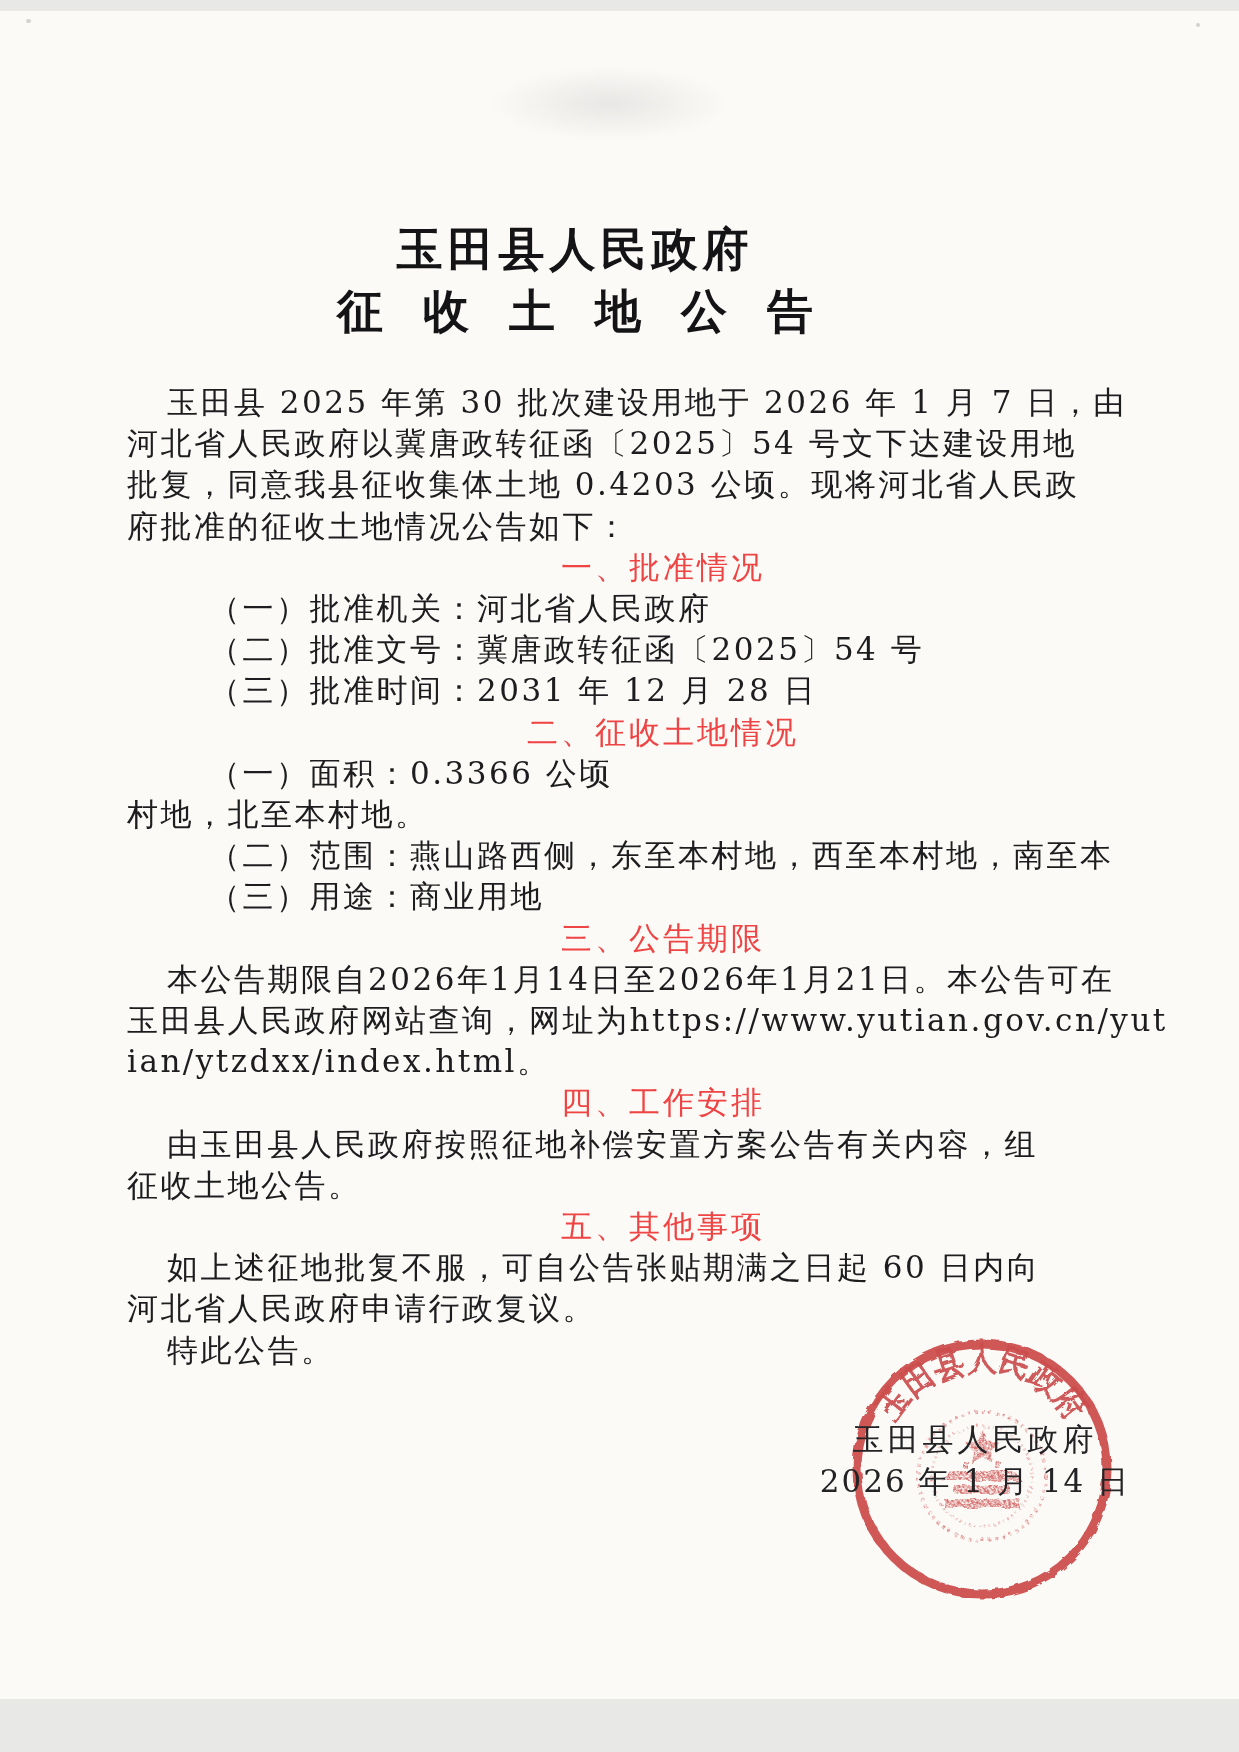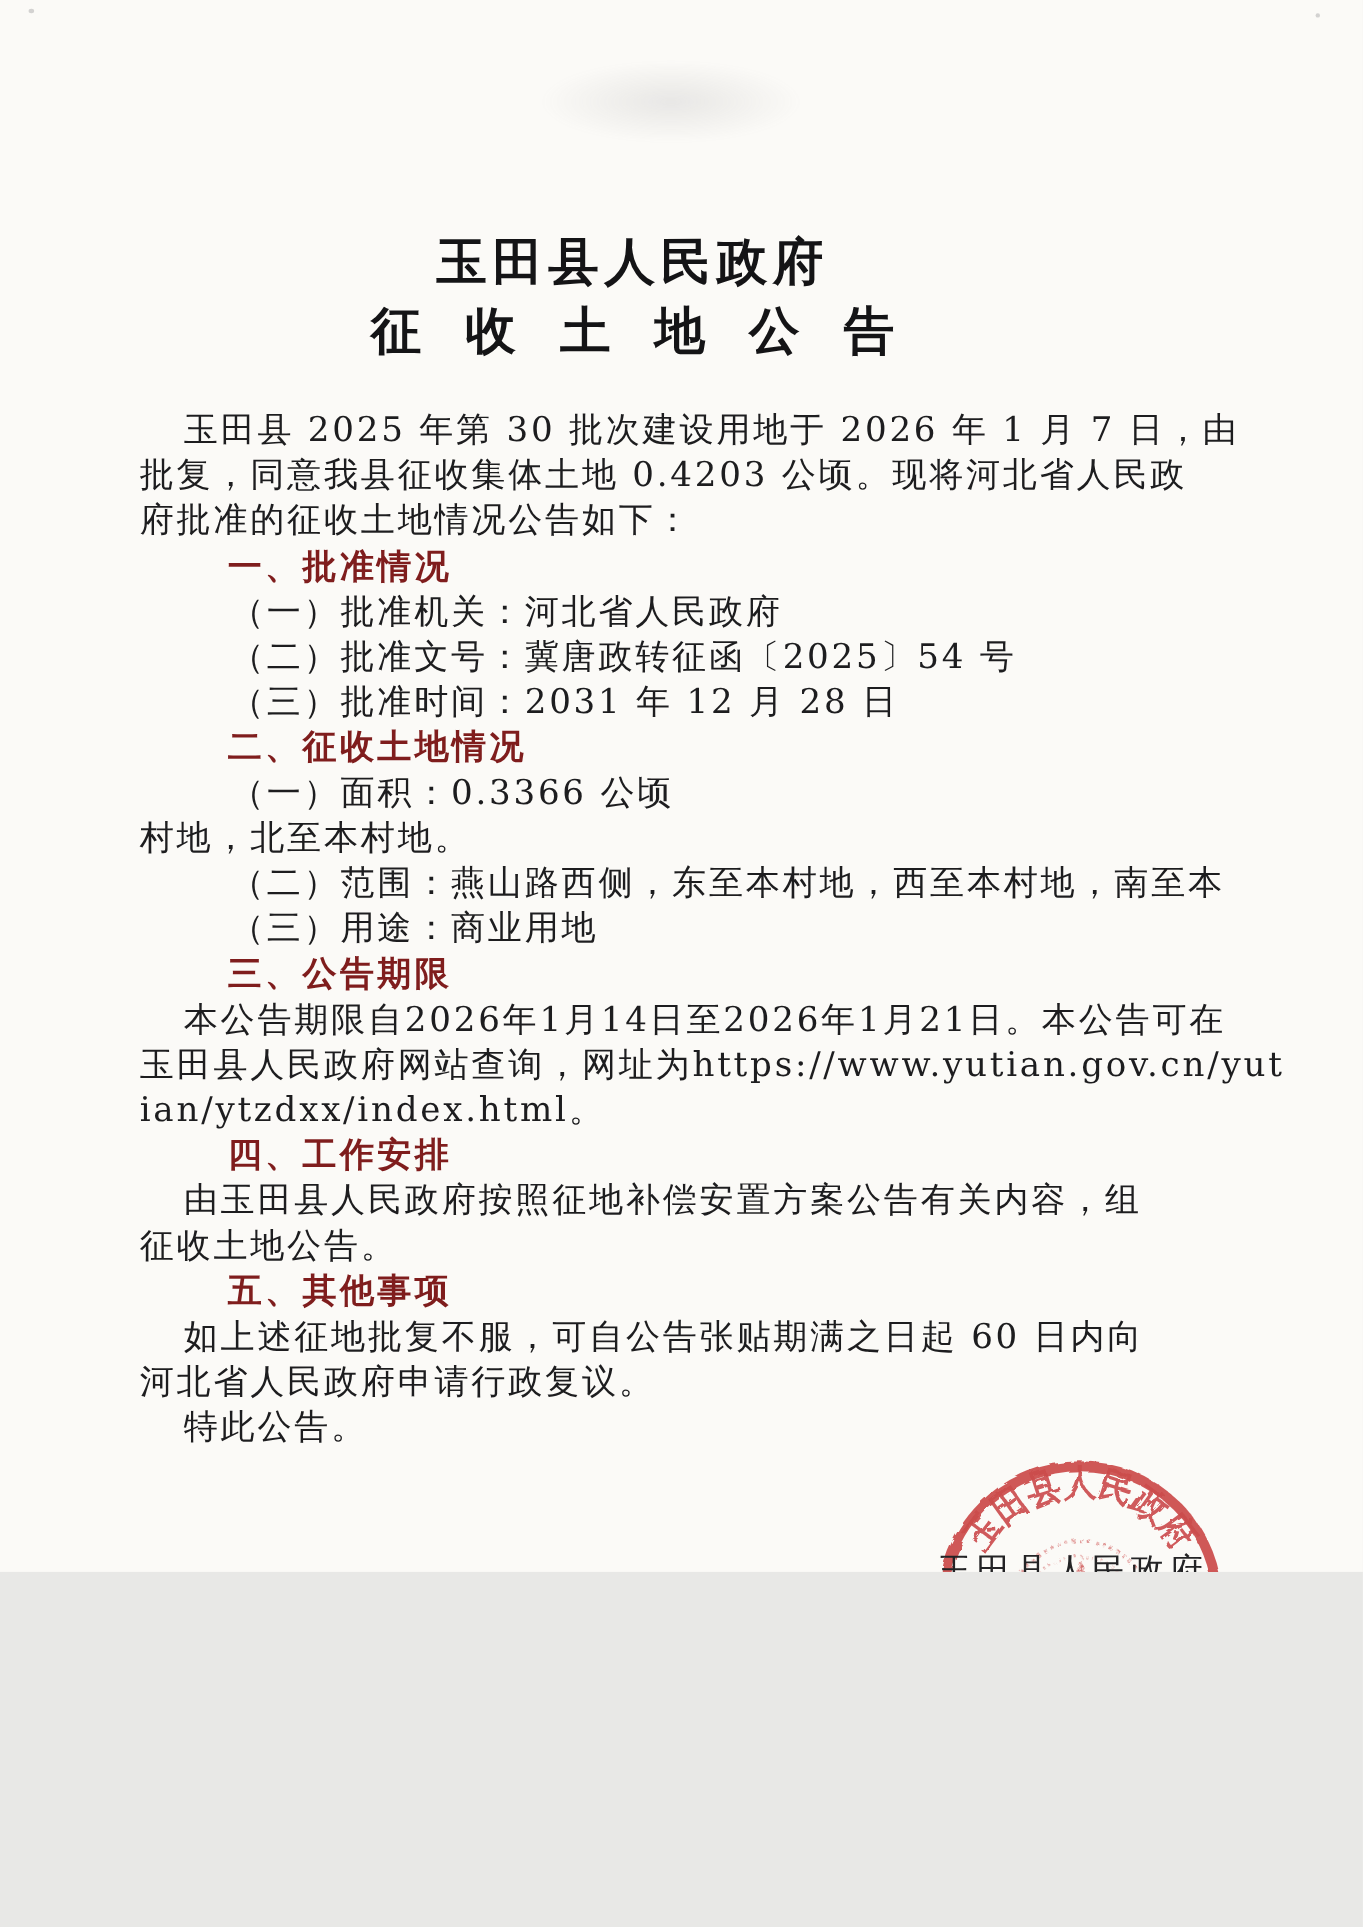--- a/index.html
+++ b/index.html
@@ -1,20 +1,20 @@
 <!DOCTYPE html>
 <html><head>
 <meta charset="utf-8">
 <style>
   * { margin:0; padding:0; box-sizing:border-box; }
   html,body { background:#e8e8e6; }
   .page {
     position:relative;
-    width:1239px; height:1429px;
-    margin:0 auto;
+    width:1239px; height:1688px;
+    margin:11px auto;
     background:#fbfaf7;
     overflow:hidden;
     font-family:"DejaVu Serif","Liberation Serif",serif;
     color:#1d1d1f;
   }
   
   .smudge {
     position:absolute; left:490px; top:55px; width:240px; height:75px;
     background:radial-gradient(ellipse at center, rgba(120,120,125,0.14), rgba(120,120,125,0.0) 70%);
     filter:blur(2px);
@@ -42,23 +42,24 @@
   }
 
   .body-block {
     position:absolute; left:127px; top:371px; width:992px;
     font-size:31px; line-height:41.2px; letter-spacing:2.5px;
   }
   .ln { white-space:nowrap; }
   .ln-ind1 { text-indent:40px; }
   .ln-ind2 { text-indent:82px; }
   .ln-head {
-    text-indent:80px; font-weight:bold; letter-spacing:3px;
+    text-indent:80px; font-weight:normal; letter-spacing:3px;
     font-family:"DejaVu Sans","Liberation Sans",sans-serif;
-    color:#7f1d1d;
+    color:#ef4444;
+    text-align:center;
   }
 
   .sig-block {
     position:absolute; left:790px; top:1407px; width:370px;
     text-align:center;
     font-size:31px; line-height:42px; letter-spacing:4px;
     color:#232325;
     z-index:3;
   }
   .sig-date { letter-spacing:2px; }
@@ -80,20 +81,21 @@
   <div class="speck a"></div>
   <div class="speck b"></div>
 
   <div class="title-block">
     <div class="title1">玉田县人民政府</div>
     <div class="title2">征收土地公告</div>
   </div>
 
   <div class="body-block">
     <div class="ln ln-ind1">玉田县 2025 年第 30 批次建设用地于 2026 年 1 月 7 日，由</div>
+    <div class="ln">河北省人民政府以冀唐政转征函〔2025〕54 号文下达建设用地</div>
     <div class="ln">批复，同意我县征收集体土地 0.4203 公顷。现将河北省人民政</div>
     <div class="ln">府批准的征收土地情况公告如下：</div>
     <div class="ln ln-head">一、批准情况</div>
     <div class="ln ln-ind2">（一）批准机关：河北省人民政府</div>
     <div class="ln ln-ind2">（二）批准文号：冀唐政转征函〔2025〕54 号</div>
     <div class="ln ln-ind2">（三）批准时间：2031 年 12 月 28 日</div>
     <div class="ln ln-head">二、征收土地情况</div>
     <div class="ln ln-ind2">（一）面积：0.3366 公顷</div>
     <div class="ln">村地，北至本村地。</div>
     <div class="ln ln-ind2">（二）范围：燕山路西侧，东至本村地，西至本村地，南至本</div>

